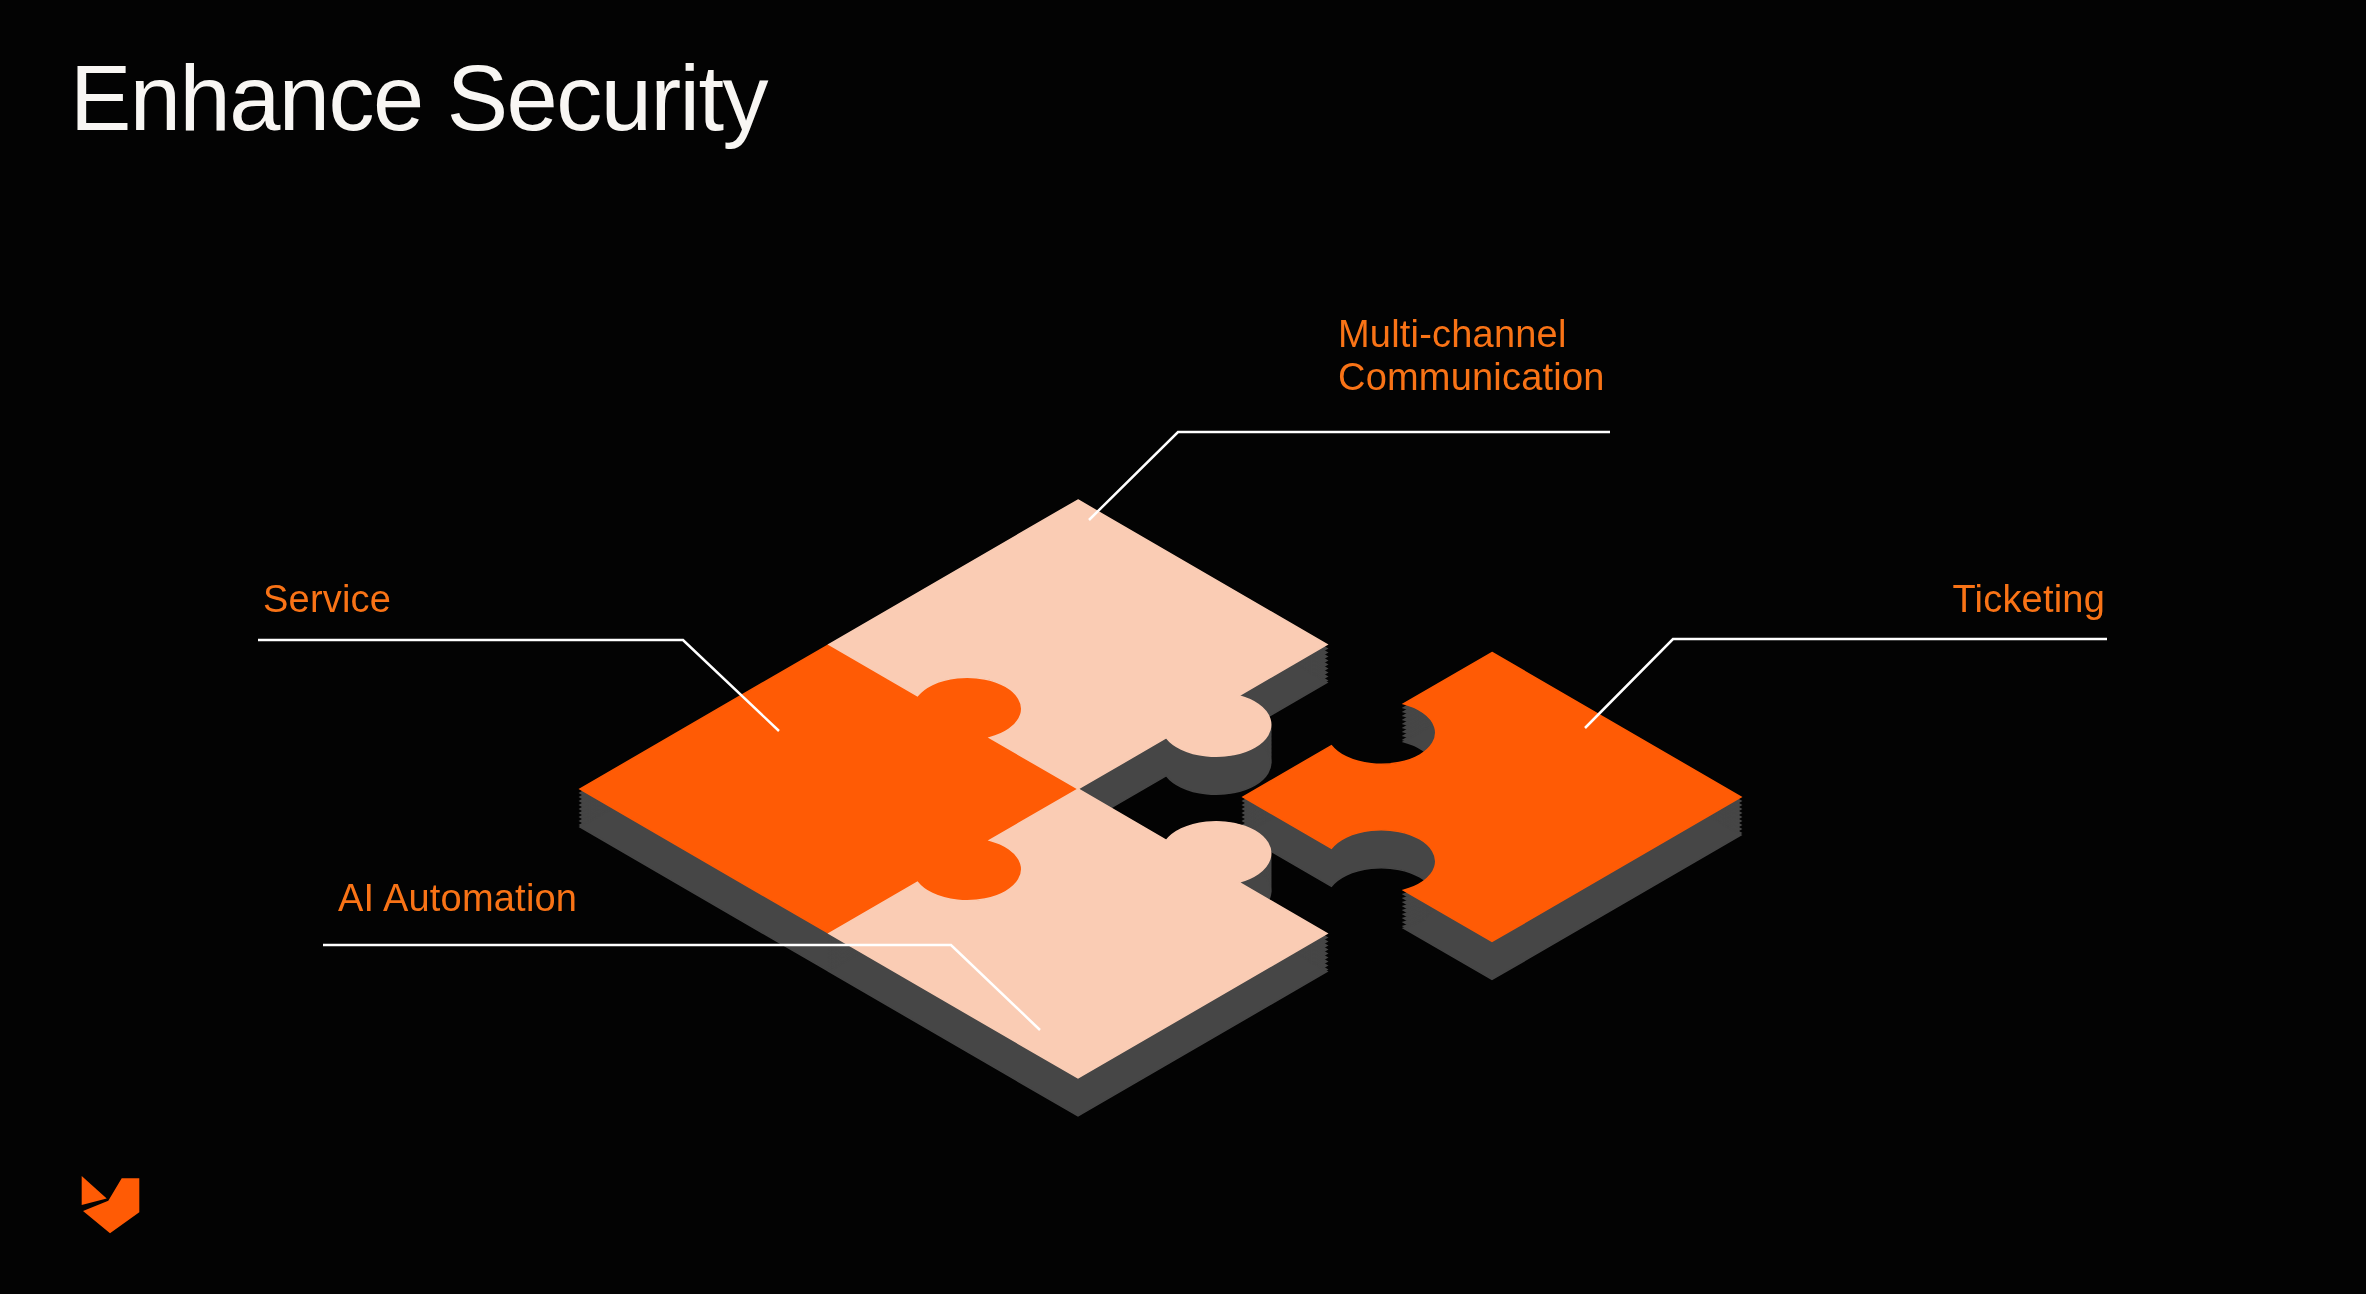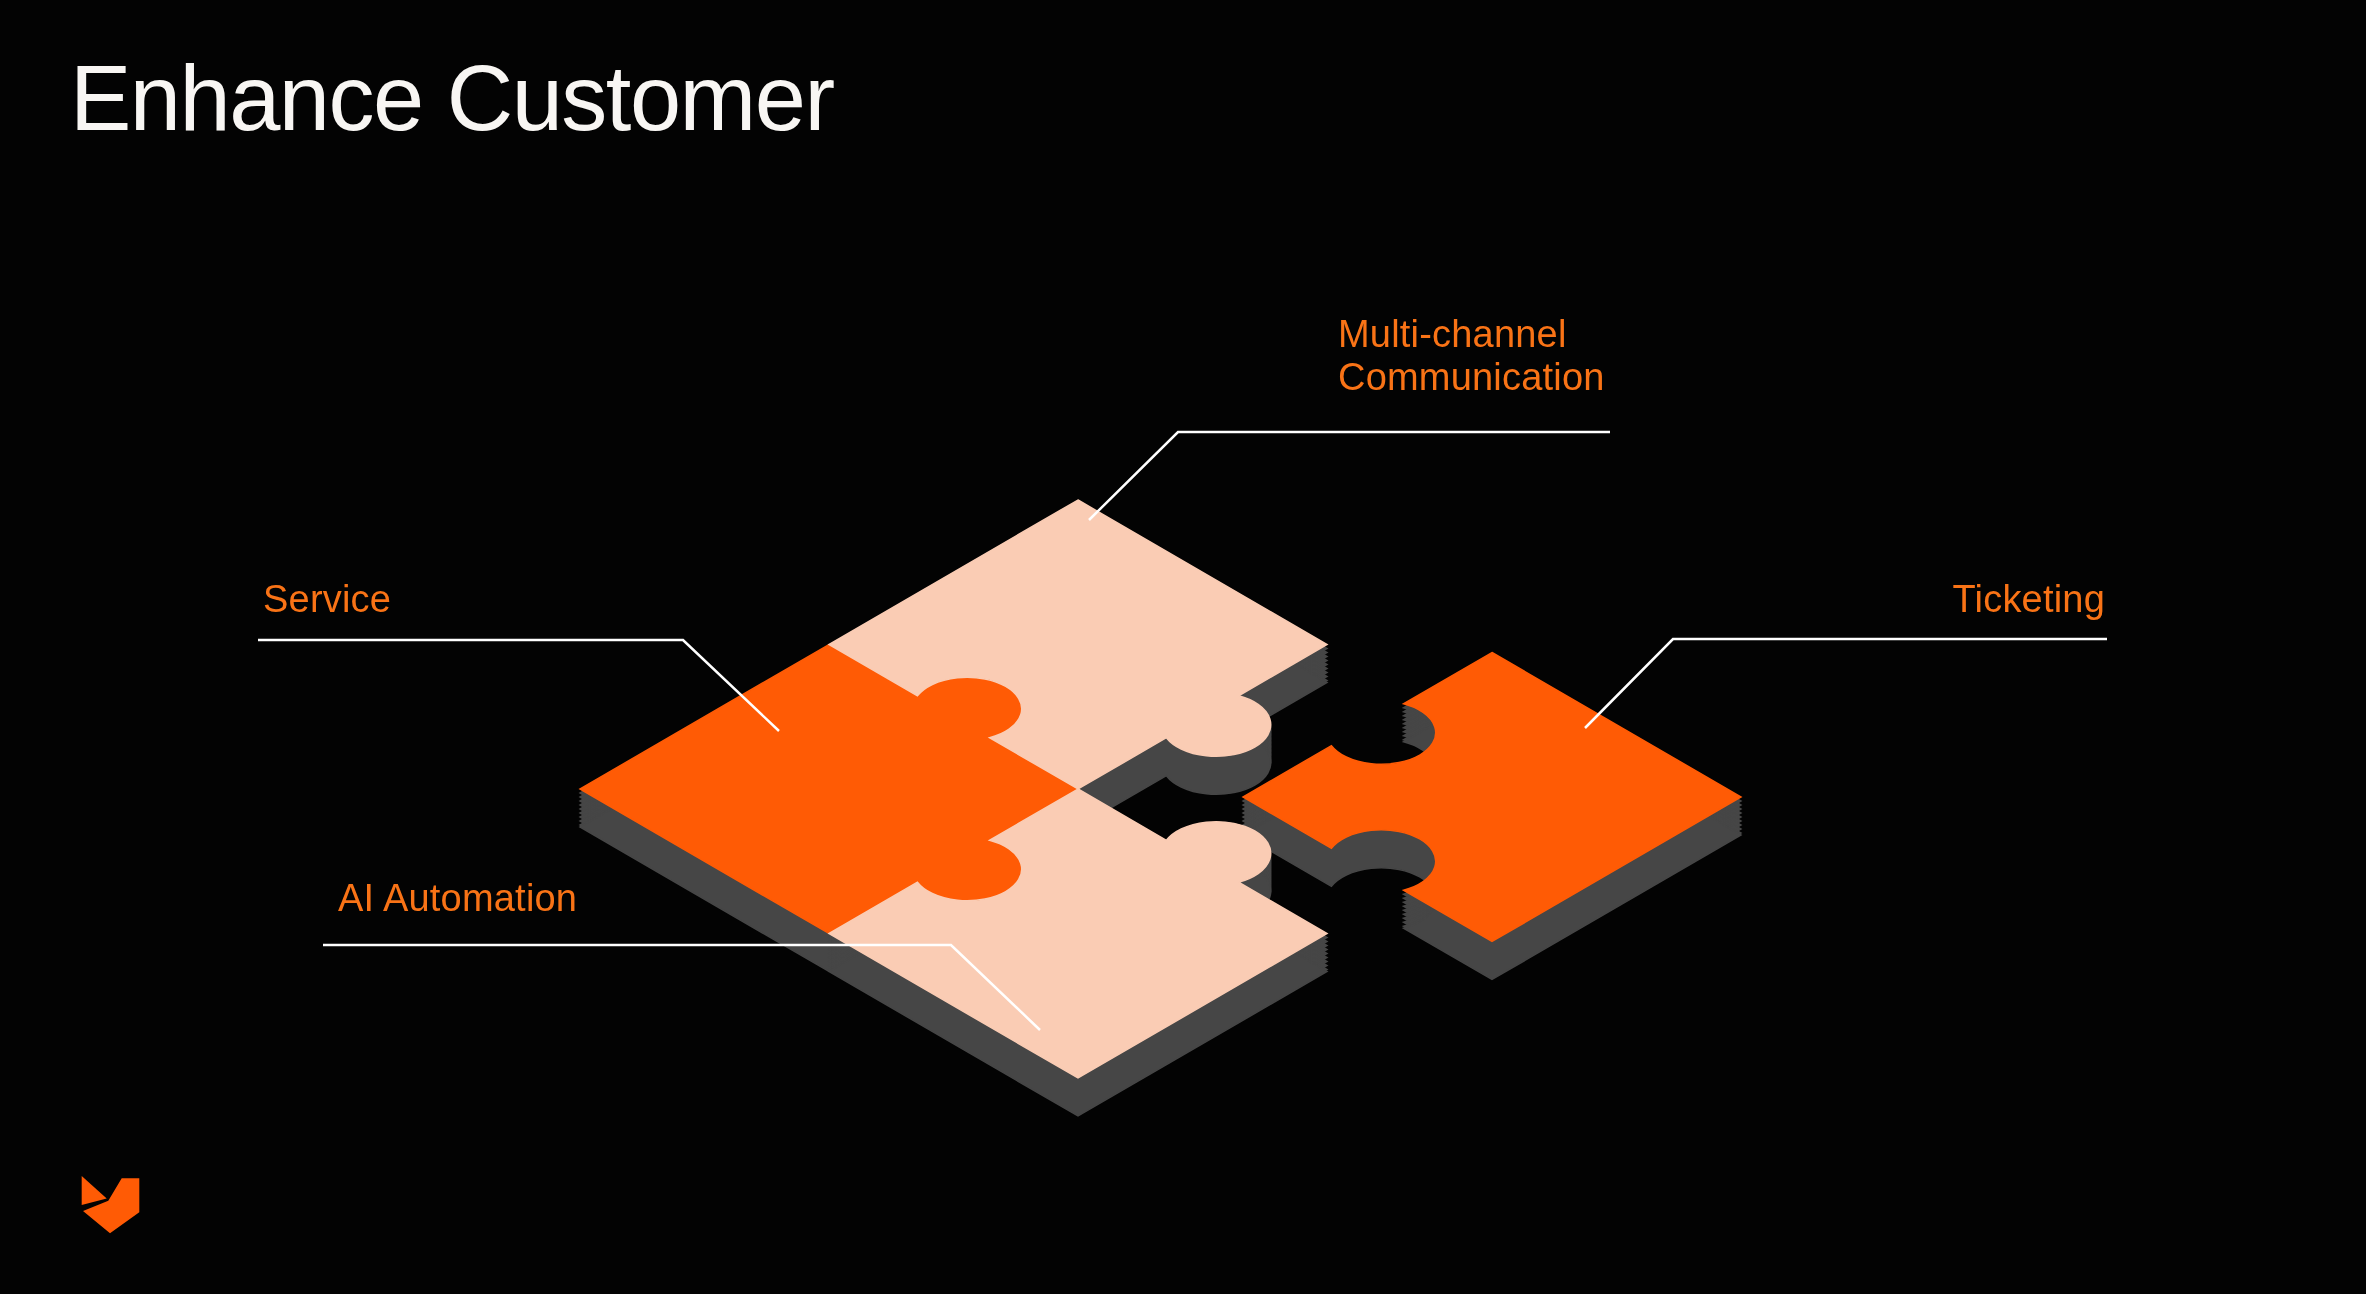--- a/index.html
+++ b/index.html
@@ -95,21 +95,21 @@
       <polyline points="323,945 951,945 1040,1030" stroke="#FFFFFF"></polyline>
     </g>
 
     <g>
       <path d="M81.7 1176 L106.7 1198.5 L81.7 1205 Z" fill="#FF5B05"></path>
       <path d="M108.3 1200.7 L121.7 1178.3 L139.3 1178.3 L139.3 1212.3 L110 1233.3 L83 1211 Z" fill="#FF5B05"></path>
     </g>
   </svg>
 
   <div class="title">
-    <div>Enhance Customer</div>
+    <div>Enhance Security</div>
   </div>
 
   <div class="label label-multichannel">
     <div>Multi-channel</div>
     <div>Communication</div>
   </div>
 
   <div class="label label-security">Service</div>
 
   <div class="label label-ticketing">Ticketing</div>

